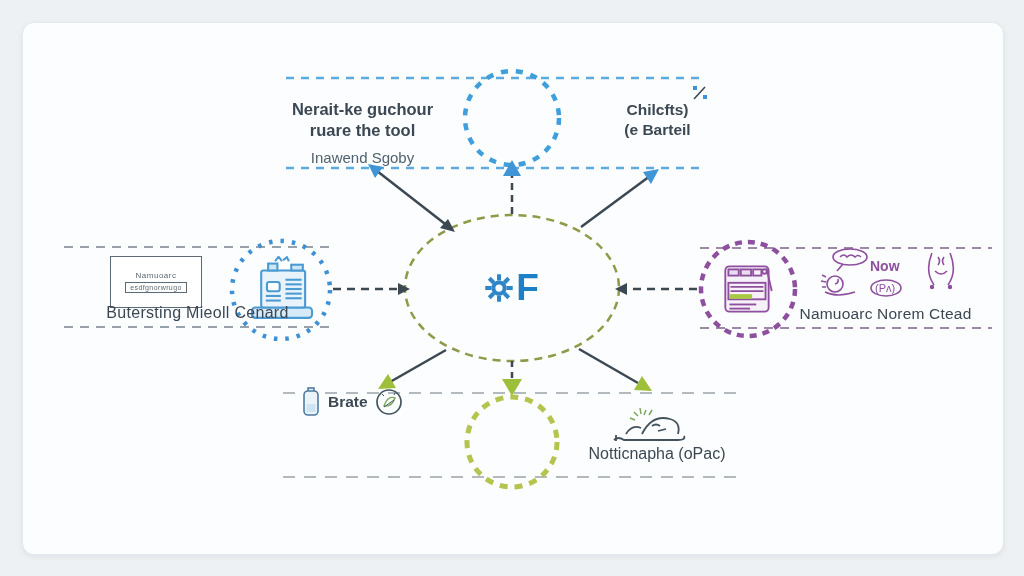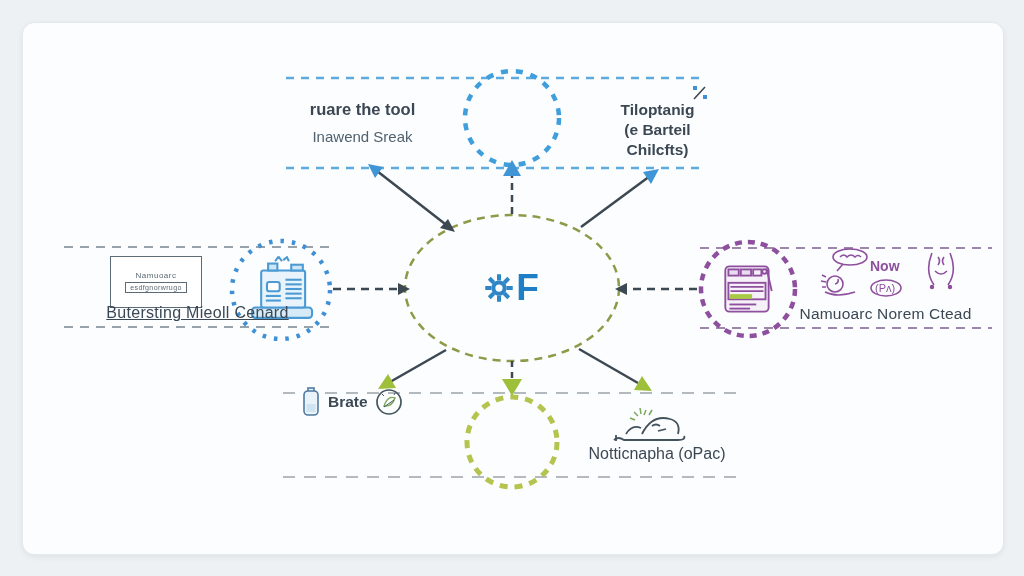--- a/index.html
+++ b/index.html
@@ -28,21 +28,21 @@
   .tl-text{left:265px;top:99px;width:195px;font-size:16.5px;font-weight:600;}
   .tl-sub{margin-top:7px;font-size:15px;font-weight:400;color:#50626f;}
   .tr-text{left:585px;top:100px;width:145px;font-size:15.5px;font-weight:600;}
   .left-box{
     left:110px;top:256px;width:90px;height:50px;background:#fff;
     border:1.5px solid #5d6b76;display:flex;flex-direction:column;
     align-items:center;justify-content:center;gap:2px;
   }
   .left-box .l1{font-size:8px;color:#5a6872;letter-spacing:.5px;}
   .left-box .l2{font-size:7px;color:#5a6872;border:1px solid #5d6b76;padding:1px 4px;letter-spacing:.4px;}
-  .left-label{left:60px;top:303px;width:275px;font-size:16px;letter-spacing:.3px;text-decoration:underline;}
+  .left-label{left:60px;top:303px;width:275px;font-size:16px;letter-spacing:.3px;}
   .right-label{left:793px;top:304px;width:185px;font-size:15.5px;letter-spacing:.2px;}
   .bl-row{left:300px;top:386px;width:130px;display:flex;align-items:center;justify-content:flex-start;gap:6px;}
   .bl-row .word{font-size:15.5px;color:var(--c-text_dark,#3b4854);font-weight:600;}
   .bl-label{left:268px;top:440px;width:190px;font-size:16px;}
   .br-label{left:572px;top:444px;width:170px;font-size:16px;}
   .doodles{left:820px;top:247px;width:155px;height:58px;}
 </style>
 </head>
 <body>
 
@@ -120,28 +120,28 @@
         <line x1="4.2" y1="4.2" x2="7.8" y2="7.8"></line>
         <line x1="16.2" y1="16.2" x2="19.8" y2="19.8"></line>
         <line x1="4.2" y1="19.8" x2="7.8" y2="16.2"></line>
         <line x1="16.2" y1="7.8" x2="19.8" y2="4.2"></line>
       </g>
     </svg>
     <span>F</span>
   </div>
 
   <div class="abs txt tl-text">
+    <div>Nerait-ke guchour</div>
     <div>ruare the tool</div>
-    <div class="tl-sub">Inawend Sreak</div>
+    <div class="tl-sub">Inawend Sgoby</div>
   </div>
 
   <div class="abs txt tr-text">
-    <div>Tiloptanig</div>
+    <div>Chilcfts)</div>
     <div>(e Barteil</div>
-    <div>Chilcfts)</div>
   </div>
   <svg class="abs" style="left:690px;top:83px;" width="20" height="20" viewBox="0 0 20 20">
     <line x1="4" y1="16" x2="15" y2="4" stroke="#3c4852" stroke-width="1.6"></line>
     <rect x="3" y="3" width="4" height="4" fill="#3f8fd6"></rect>
     <rect x="13" y="12" width="4" height="4" fill="#3f8fd6"></rect>
   </svg>
 
   <div class="abs left-box">
     <div class="l1">Namuoarc</div>
     <div class="l2">esdfgnorwrugo</div>

